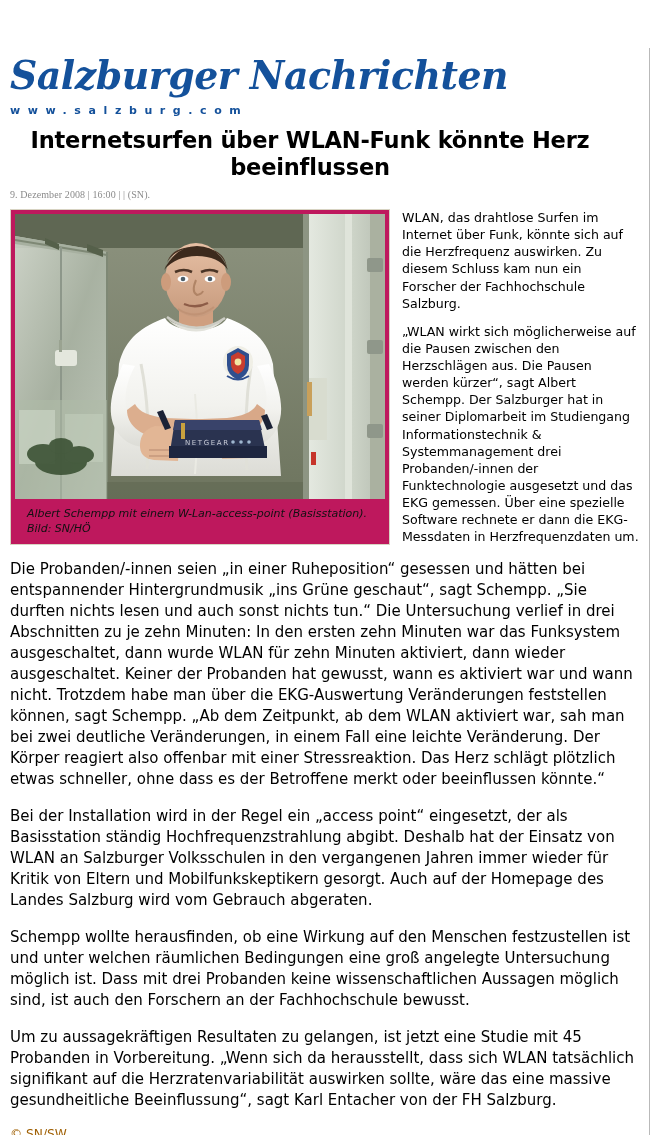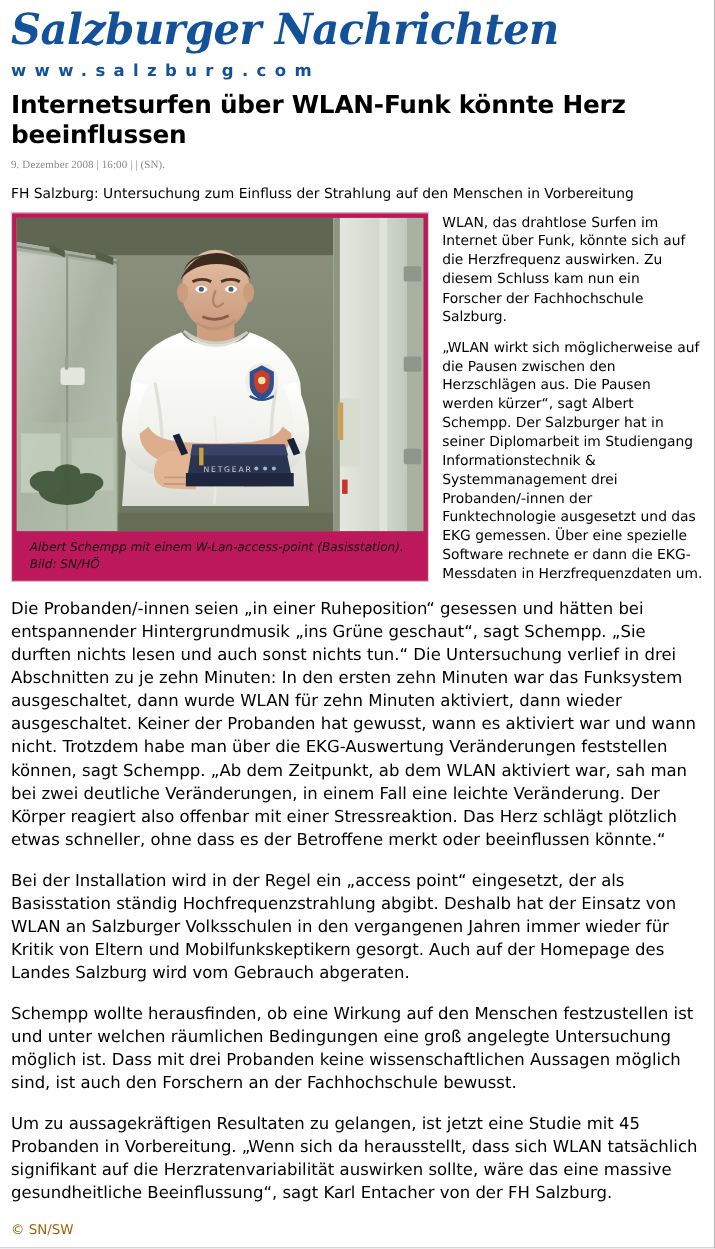--- a/index.html
+++ b/index.html
@@ -23,50 +23,52 @@
     border-right: 1px solid #b9b9b9;
     border-bottom: 1px solid #b9b9b9;
     background: #ffffff;
     padding: 0 10px;
   }
 
   
   .masthead {
     padding-top: 8px;
     line-height: 1;
+    margin-top: 48px;
   }
   .masthead-title {
     font-family: "DejaVu Serif", "Liberation Serif", serif;
     font-weight: 700;
     font-style: italic;
     font-size: 39px;
     letter-spacing: -0.5px;
     color: #14519b;
     white-space: nowrap;
     transform: scaleX(0.97);
     transform-origin: left center;
   }
   .masthead-url {
     margin-top: 10px;
     font-family: "DejaVu Sans", "Liberation Sans", sans-serif;
     font-weight: 700;
-    font-size: 15px;
+    font-size: 11px;
     letter-spacing: 7.6px;
     color: #14519b;
   }
 
   
   .headline {
     margin: 11px 0 0 0;
     font-size: 22.5px;
     font-weight: 700;
     line-height: 1.20;
     letter-spacing: -0.2px;
     color: #000;
     max-width: 600px;
+    text-align: center;
   }
 
   .byline {
     margin-top: 8px;
     font-size: 10px;
     color: #8a8a8a;
     letter-spacing: 0.1px;
     font-family: Liberation Serif, serif;
   }
 
@@ -138,21 +140,20 @@
 
   <div class="masthead">
     <div class="masthead-title">Salzburger Nachrichten</div>
     <div class="masthead-url">www.salzburg.com</div>
   </div>
 
   <h1 class="headline">Internetsurfen über WLAN-Funk könnte Herz beeinflussen</h1>
 
   <div class="byline">9. Dezember 2008 | 16:00 | | (SN).</div>
 
-  <div class="lede">FH Salzburg: Untersuchung zum Einfluss der Strahlung auf den Menschen in Vorbereitung</div>
 
   <div class="body-wrap">
 
     <figure class="figure">
       <div class="photo">
         <svg width="370" height="285" viewBox="0 0 370 285">
           <defs>
             <linearGradient id="wallg" x1="0" y1="0" x2="0" y2="1">
               <stop offset="0" stop-color="#8d937f"></stop>
               <stop offset="1" stop-color="#6e755f"></stop>

